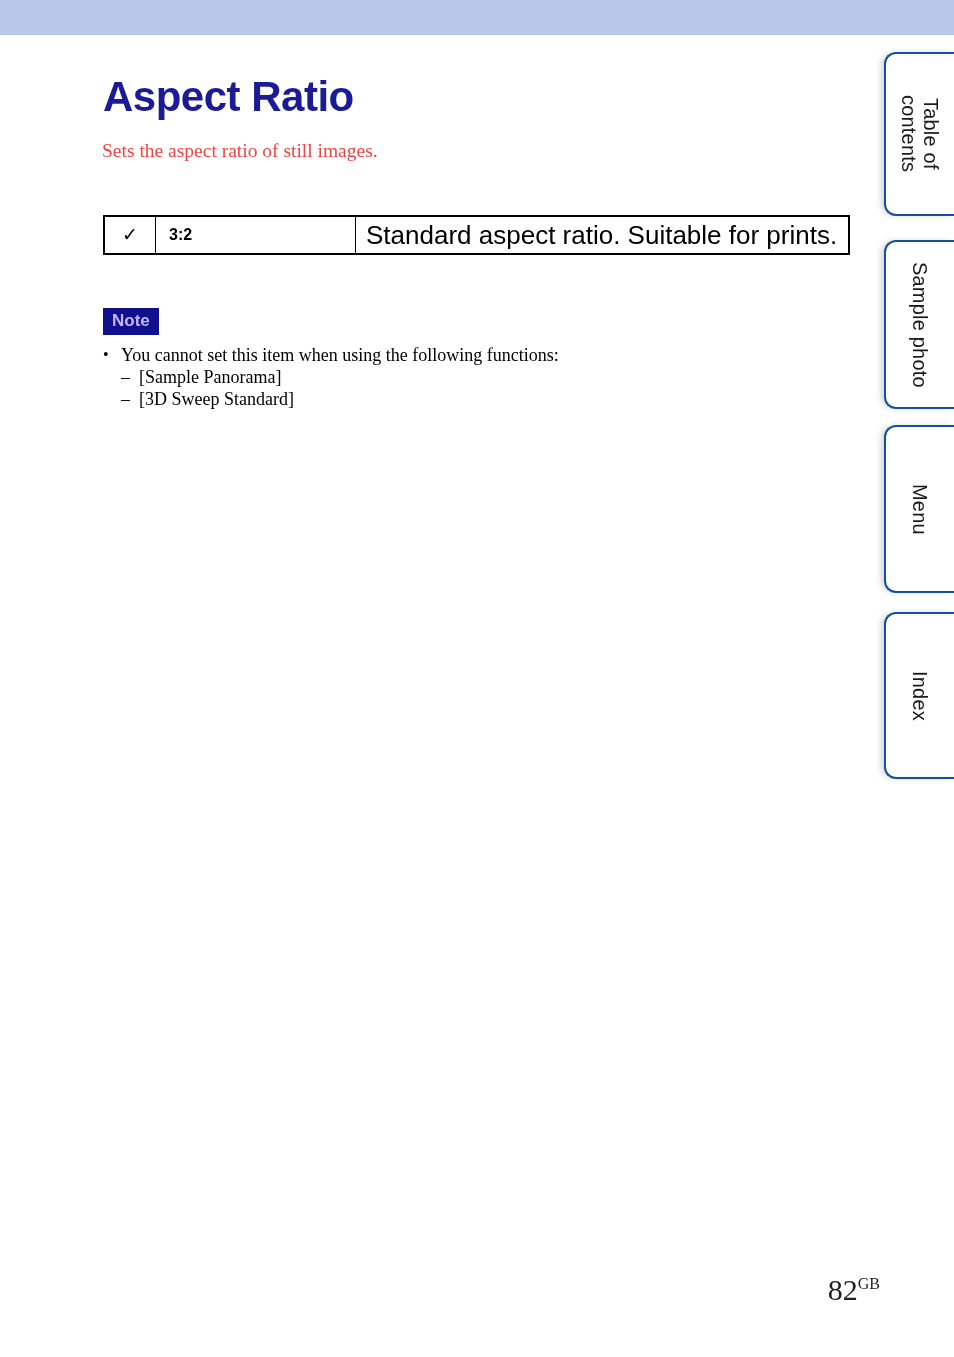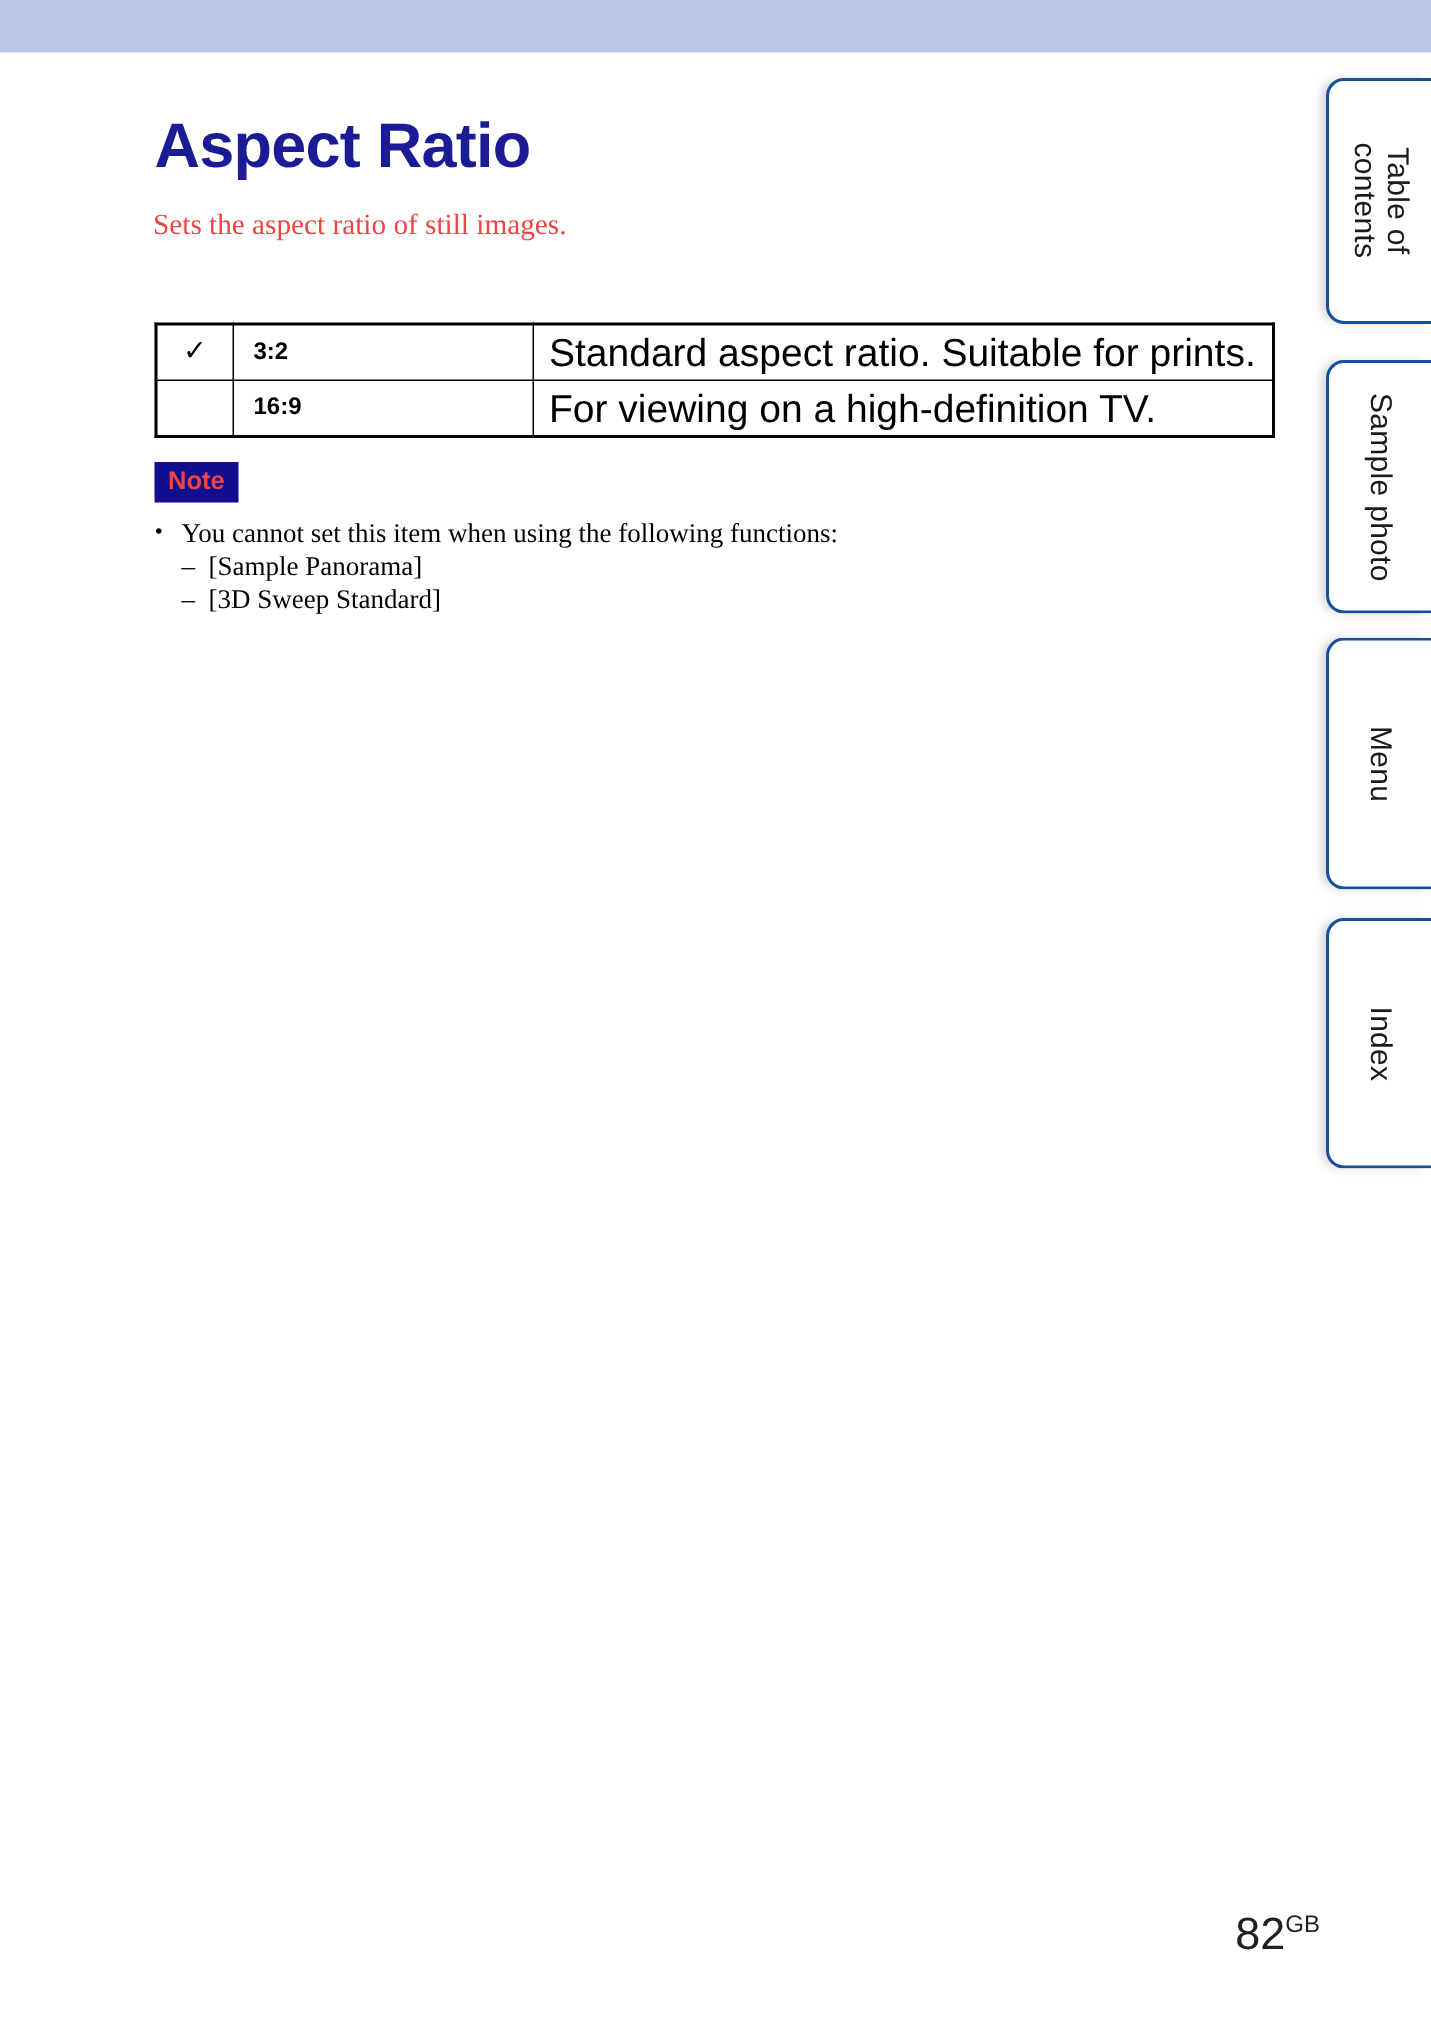--- a/index.html
+++ b/index.html
@@ -122,21 +122,21 @@
     width: 1px;
     height: 1px;
   }
 
   
   #note-badge {
     position: absolute;
     left: 103px;
     top: 273px;
     background: #10108e;
-    color: #ef4444;
+    color: #c4b5fd;
     font-family: "Liberation Sans", sans-serif;
     font-weight: bold;
     font-size: 17px;
     padding: 3px 9px 4px 9px;
     line-height: 1.15;
   }
 
   #note-list {
     position: absolute;
     left: 103px;
@@ -168,21 +168,21 @@
     text-align: left;
   }
 
   
   #page-number {
     position: absolute;
     left: 795px;
     top: 1238px;
     width: 85px;
     text-align: right;
-    font-family: Liberation Sans, sans-serif;
+    font-family: Liberation Serif, serif;
     font-size: 30px;
     color: #231f20;
     white-space: nowrap;
   }
   #page-number .suffix {
     font-size: 16px;
     vertical-align: super;
     letter-spacing: 0;
   }
 
@@ -239,27 +239,20 @@
 
 
   <table id="options-table">
     <tbody>
       <tr>
         <td class="col-check">
           <span class="check-mark">✓</span>
         </td>
         <td class="col-label">3:2</td>
         <td class="col-desc">Standard aspect ratio. Suitable for prints.</td>
-      </tr>
-      <tr>
-        <td class="col-check">
-          <span class="check-empty"></span>
-        </td>
-        <td class="col-label">16:9</td>
-        <td class="col-desc">For viewing on a high-definition TV.</td>
       </tr>
     </tbody>
   </table>
 
   <div id="note-badge">Note</div>
 
   <div id="note-list">
     <div class="note-bullet-row">
       <span class="bullet">•</span>
       <span>You cannot set this item when using the following functions:</span>

